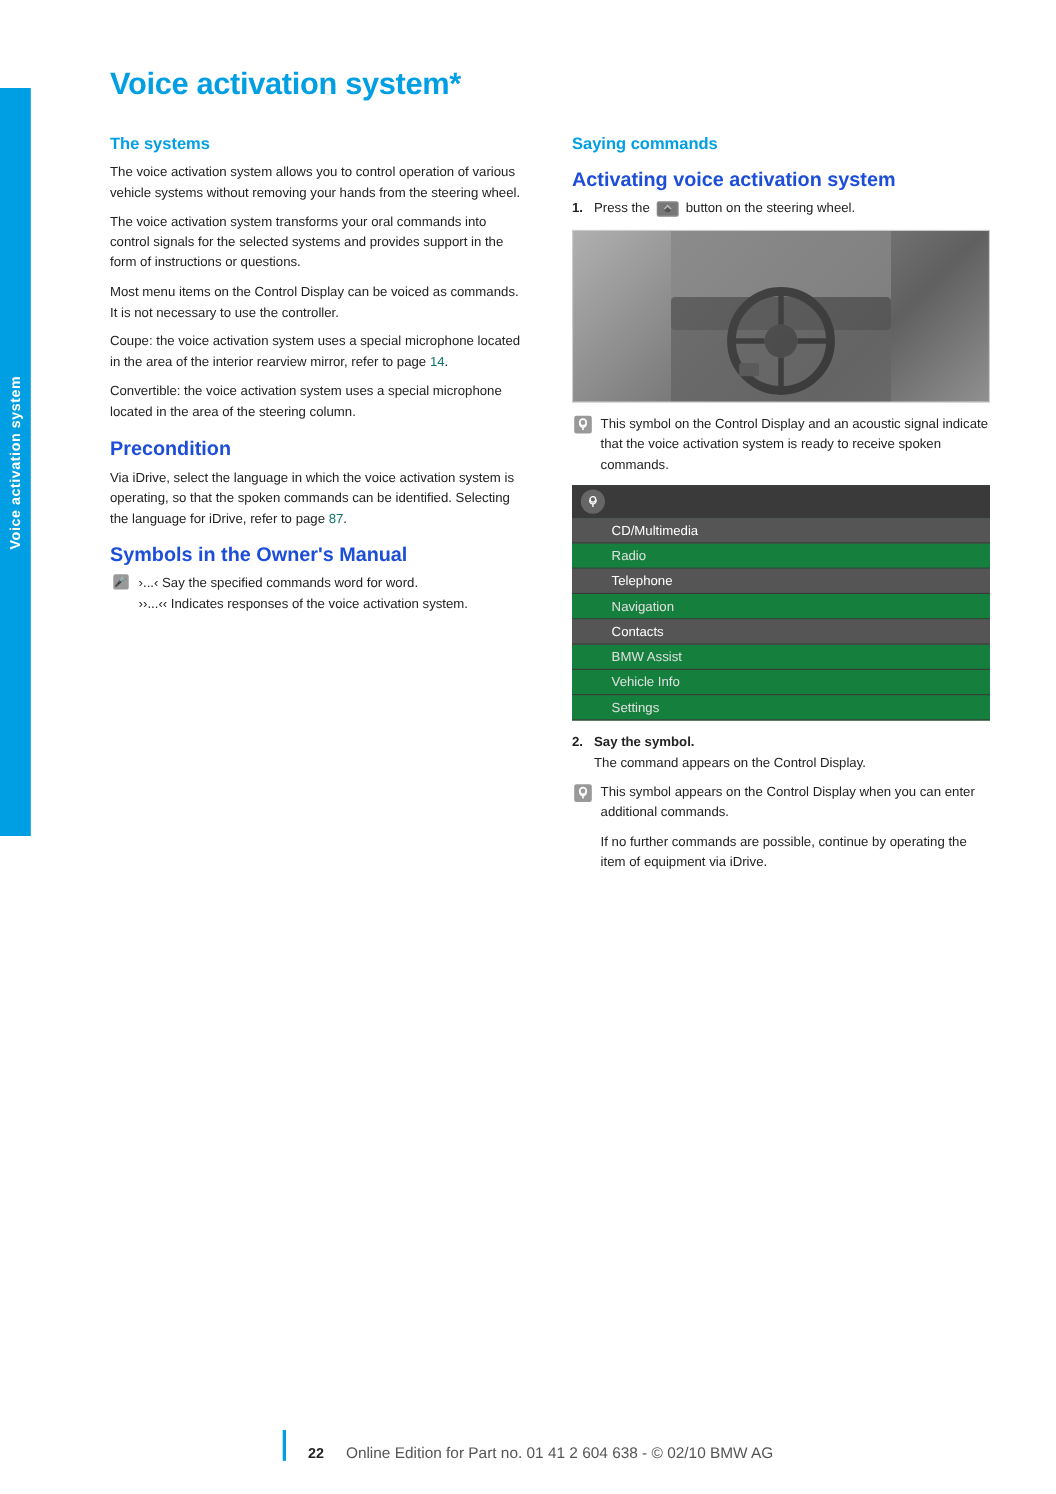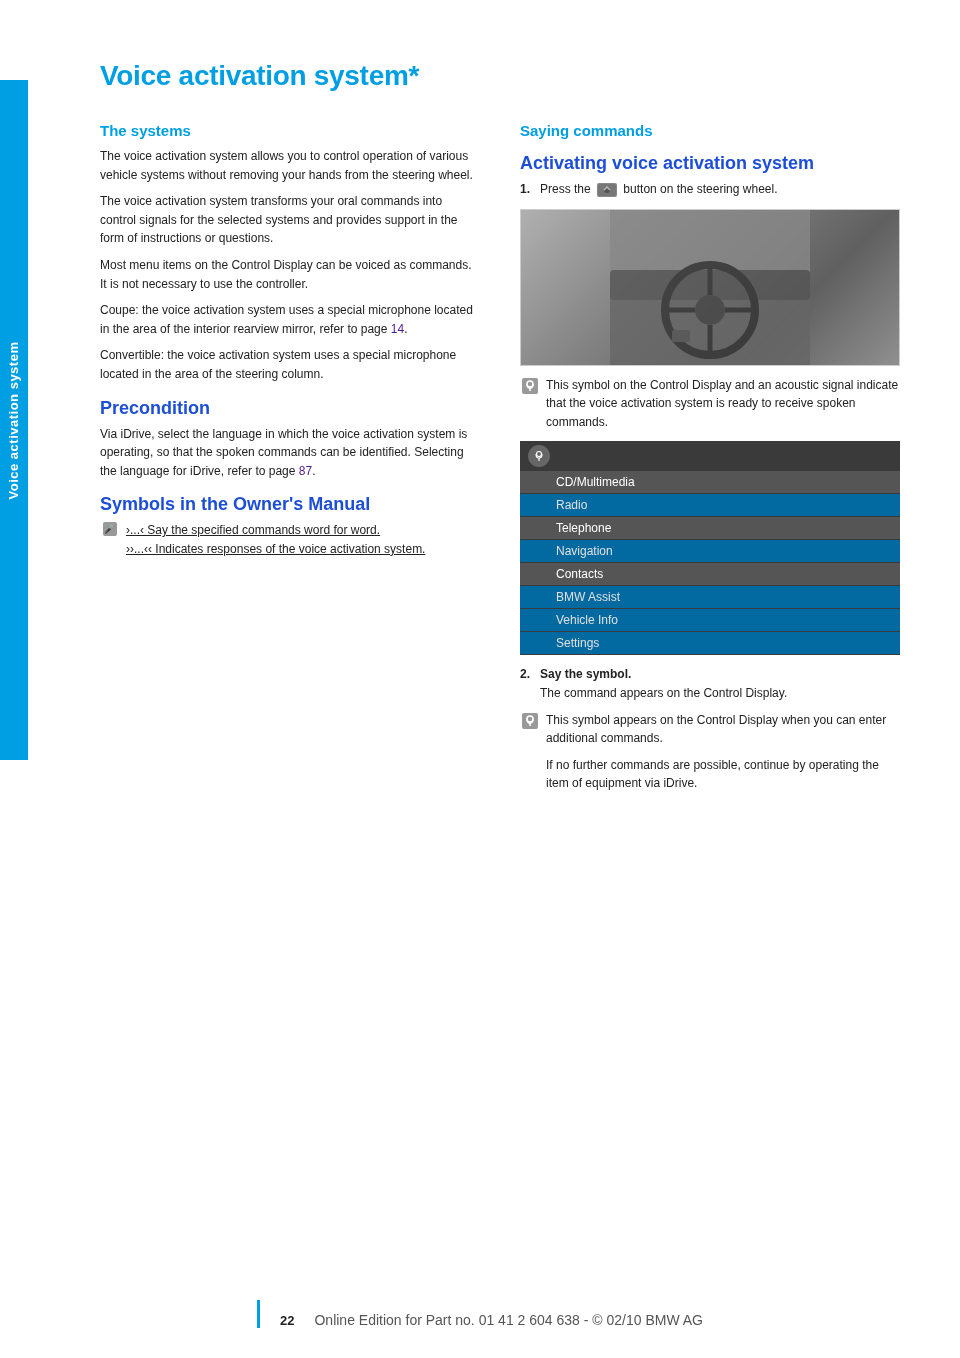--- a/index.html
+++ b/index.html
@@ -102,21 +102,20 @@
     }
     .num-list li .num {
       font-weight: bold;
       color: #222;
       min-width: 14px;
     }
     .symbol-text {
       font-size: 12px;
       line-height: 1.55;
       color: #222;
-      text-decoration: underline;
     }
 
     
     .img-container {
       margin: 10px 0;
       border: 1px solid #ccc;
       background: #ddd;
     }
 
     
@@ -130,21 +129,21 @@
       position: relative;
       overflow: hidden;
     }
     .steering-img svg {
       opacity: 0.8;
     }
 
     
     .menu-img {
       width: 100%;
-      background: #0369a1;
+      background: #15803d;
       padding: 0;
       margin: 10px 0;
     }
     .menu-header {
       background: #3a3a3a;
       padding: 4px 8px;
       display: flex;
       align-items: center;
       gap: 6px;
     }
@@ -217,21 +216,21 @@
       gap: 4px;
       align-items: flex-start;
       margin-bottom: 8px;
     }
     .sym-icon-block {
       width: 22px;
       flex-shrink: 0;
     }
 
     .blue-text {
-      color: #4c1d95;
+      color: #0f766e;
     }
 
   </style>
 </head>
 <body>
 
 <div class="side-tab">
   <span class="side-tab-text">Voice activation system</span>
 </div>
 

